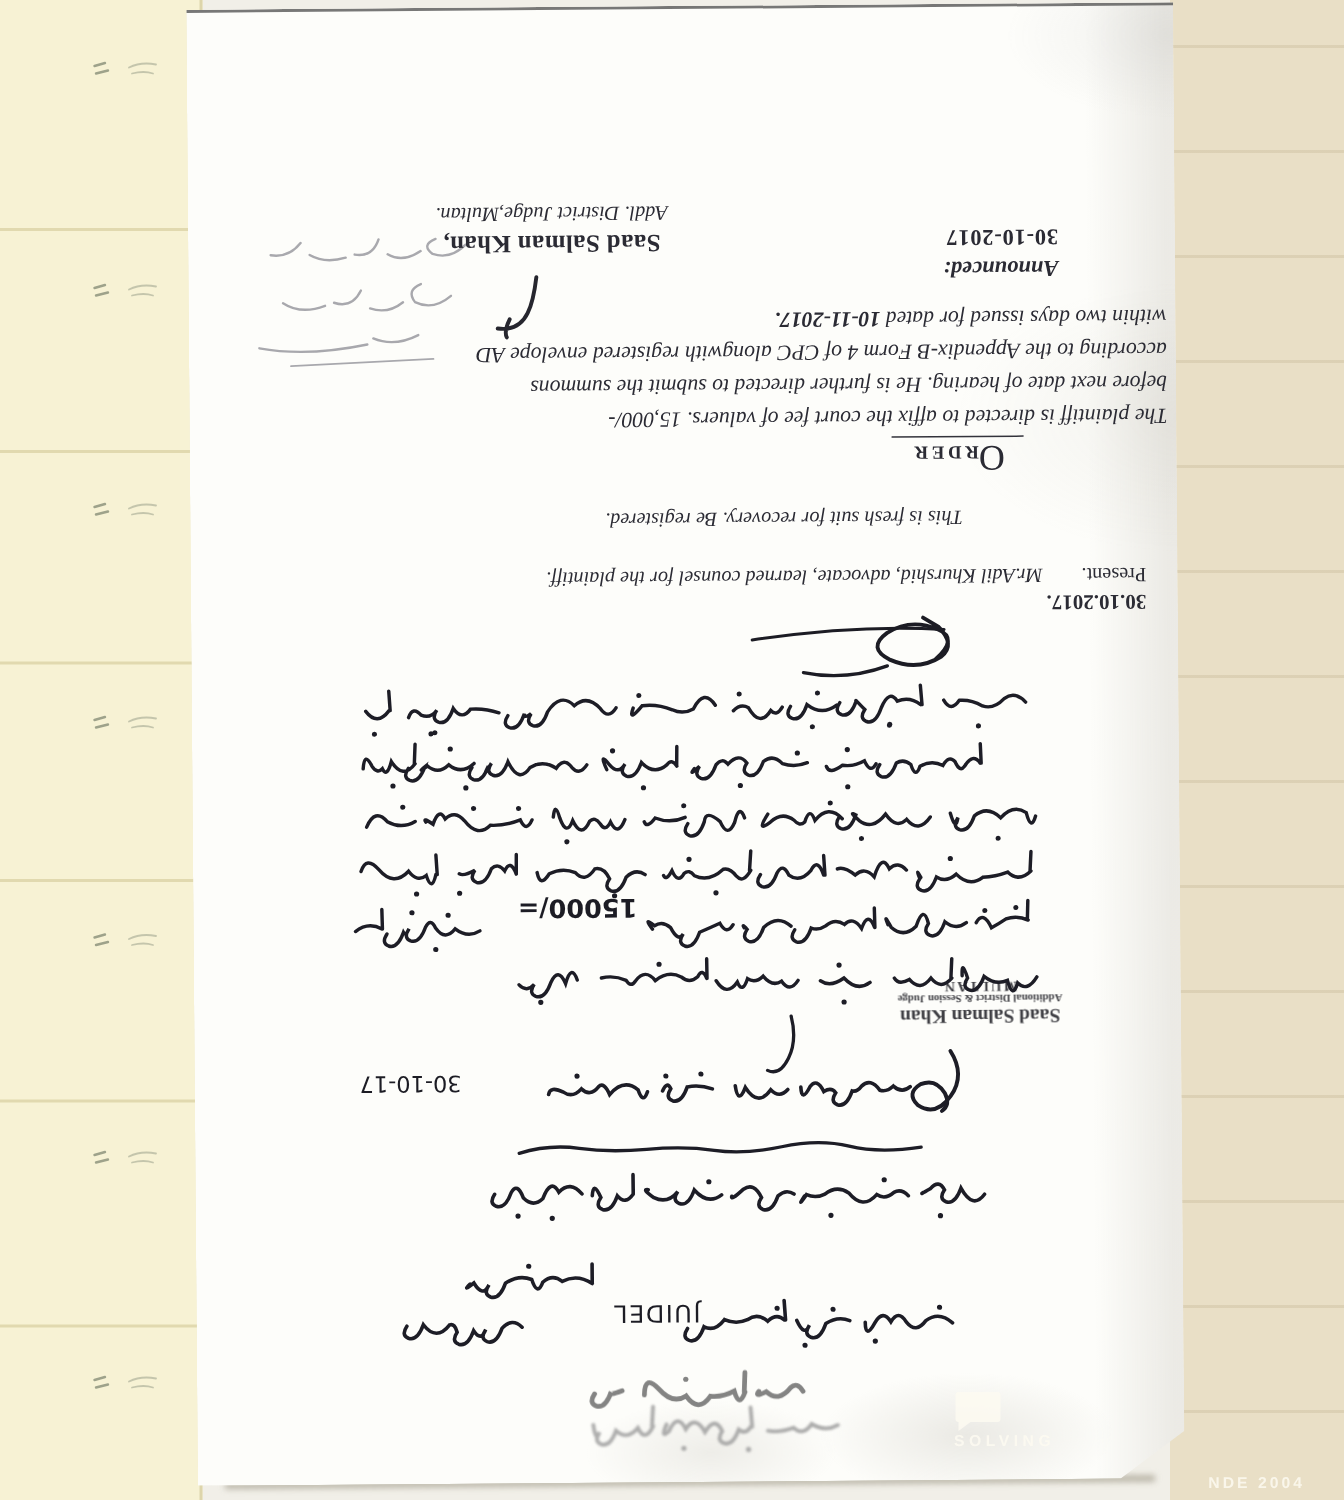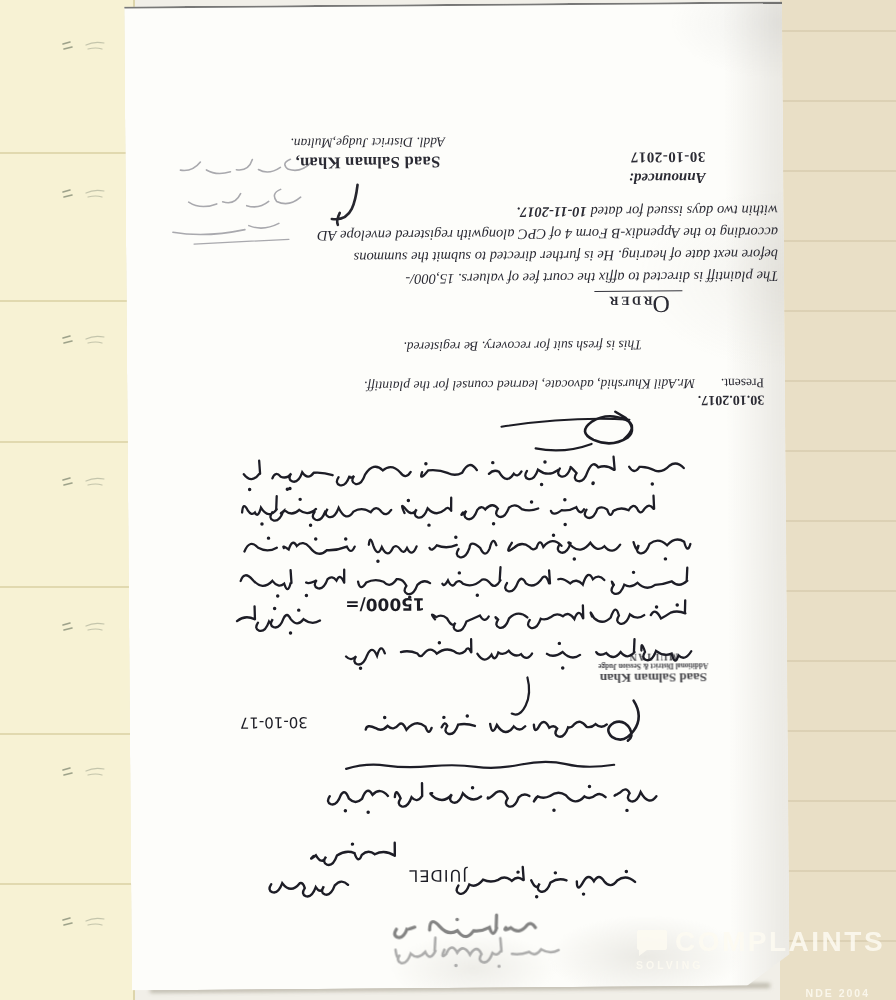--- a/index.html
+++ b/index.html
@@ -266,19 +266,18 @@
         <path d=" M169.0,18.8 Q160.3,23.5 151.6,18.0 Q145.6,26.3 139.5,20.4 Q130.0,23.7 122.4,22.3 M111.9,19.6 l-1.0,-13 m0,13 Q107.4,25.0 102.9,21.3 q-4,11 -10,9 q-5,-2 -1,-8 Q87.1,11.7 80.4,22.8 Q74.0,11.1 67.6,20.7 Q62.0,9.5 56.4,22.1 Q50.4,27.4 54.8,17.6 M45.1,18.6 l0.8,-13 m0,13 Q40.4,29.7 35.7,19.7 Q28.4,28.2 21.1,21.4 q-4,11 -10,9 q-5,-2 -1,-8 Q7.5,29.3 6.0,17.4" fill="none" class="stamp-gray2" stroke-width="2.6" stroke-linecap="round"></path>
         <path d=" M66.2,33.5 h0.1 M109.3,34.6 h0.1" fill="none" class="stamp-gray2" stroke-width="3.4" stroke-linecap="round"></path>
       </svg>
     </div>
 
   <div class="watermark">
     <div class="wm-row">
       <svg width="32" height="28" viewBox="0 0 32 28">
         <path d="M3,2 h26 a2,2 0 0 1 2,2 v16 a2,2 0 0 1 -2,2 h-18 l-8,6 v-6 h0 a2,2 0 0 1 -2,-2 v-16 a2,2 0 0 1 2,-2 z" fill="rgba(253,250,241,.85)"></path>
       </svg>
-      <div class="wm-title">COMPLAINTS</div>
     </div>
     <div class="wm-sub">SOLVING</div>
     <div class="wm-sub2">NDE 2004</div>
   </div>
 
 </div>
 
 </body></html>

